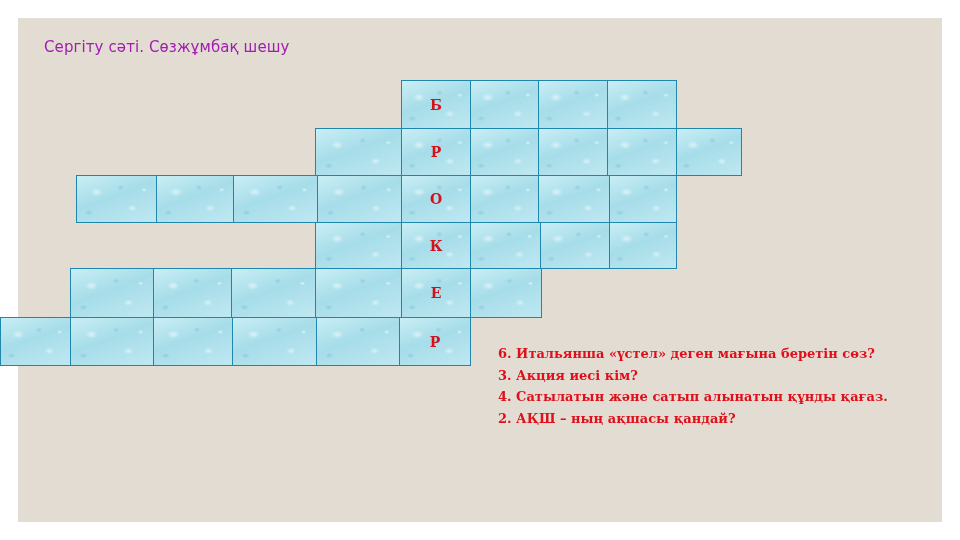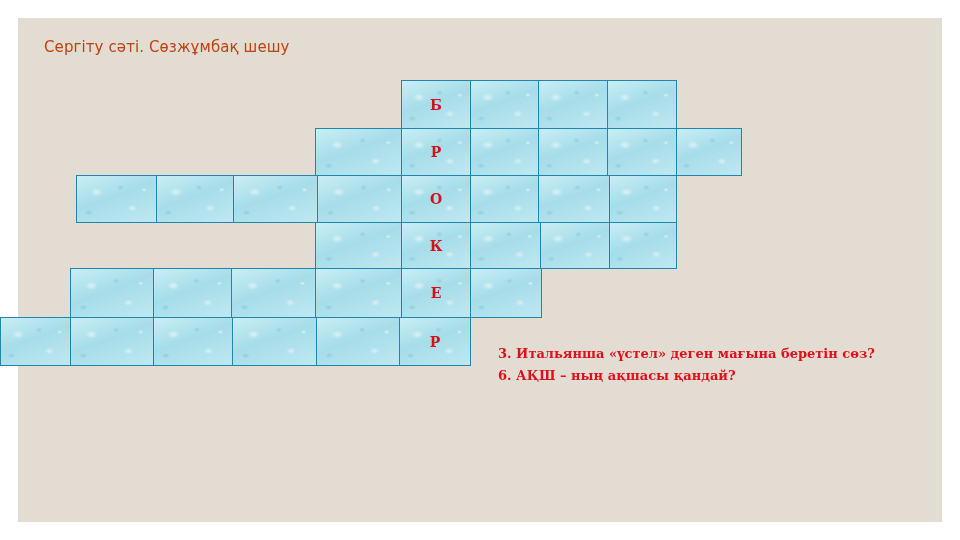--- a/index.html
+++ b/index.html
@@ -1,18 +1,18 @@
 <!DOCTYPE html>
 <html><head>
 <meta charset="utf-8">
 <style>
   html,body{margin:0;padding:0;}
   body{width:960px;height:540px;background:#ffffff;position:relative;overflow:hidden;font-family:"DejaVu Sans",sans-serif;}
   .slide{position:absolute;left:18px;top:18px;width:924px;height:504px;background:#e2dcd3;}
-  .title{position:absolute;left:44px;top:38px;font-size:15px;color:#c2410c;font-family:"DejaVu Sans",sans-serif;letter-spacing:0.1px;}
+  .title{position:absolute;left:44px;top:38px;font-size:15px;color:#a21caf;font-family:"DejaVu Sans",sans-serif;letter-spacing:0.1px;}
   .tile{position:absolute;box-sizing:border-box;border:1.5px solid #1f86ad;
     background:
       radial-gradient(ellipse 9px 6px at 25% 35%, rgba(255,255,255,0.55), rgba(255,255,255,0) 70%),
       radial-gradient(ellipse 7px 5px at 70% 70%, rgba(255,255,255,0.5), rgba(255,255,255,0) 70%),
       radial-gradient(ellipse 5px 4px at 55% 25%, rgba(120,190,210,0.5), rgba(120,190,210,0) 70%),
       radial-gradient(ellipse 6px 4px at 15% 80%, rgba(110,185,205,0.45), rgba(110,185,205,0) 70%),
       radial-gradient(ellipse 4px 3px at 85% 30%, rgba(255,255,255,0.6), rgba(255,255,255,0) 70%),
       linear-gradient(160deg,#c9eef5 0%,#a6dde9 45%,#bfe8f1 100%);
   }
   .tile span{position:absolute;left:0;right:0;top:50%;transform:translateY(-50%);text-align:center;color:#d4101a;font-weight:bold;font-family:"DejaVu Serif",serif;font-size:14px;}
@@ -72,15 +72,17 @@
 <div class="tile" style="left:0px;top:317px;width:71px;height:49px;"></div>
 <div class="tile" style="left:70px;top:317px;width:84px;height:49px;"></div>
 <div class="tile" style="left:153px;top:317px;width:80px;height:49px;"></div>
 <div class="tile" style="left:232px;top:317px;width:85px;height:49px;"></div>
 <div class="tile" style="left:316px;top:317px;width:84px;height:49px;"></div>
 <div class="tile" style="left:399px;top:317px;width:72px;height:49px;">
     <span>Р</span>
   </div>
 
 <ul class="questions">
-  <li>3. Итальянша «үстел» деген мағына беретін сөз?</li>
-  <li>6. АҚШ – ның ақшасы қандай?</li>
+  <li>6. Итальянша «үстел» деген мағына беретін сөз?</li>
+  <li>3. Акция иесі кім?</li>
+  <li>4. Сатылатын және сатып алынатын құнды қағаз.</li>
+  <li>2. АҚШ – ның ақшасы қандай?</li>
 </ul>
 
 </body></html>

